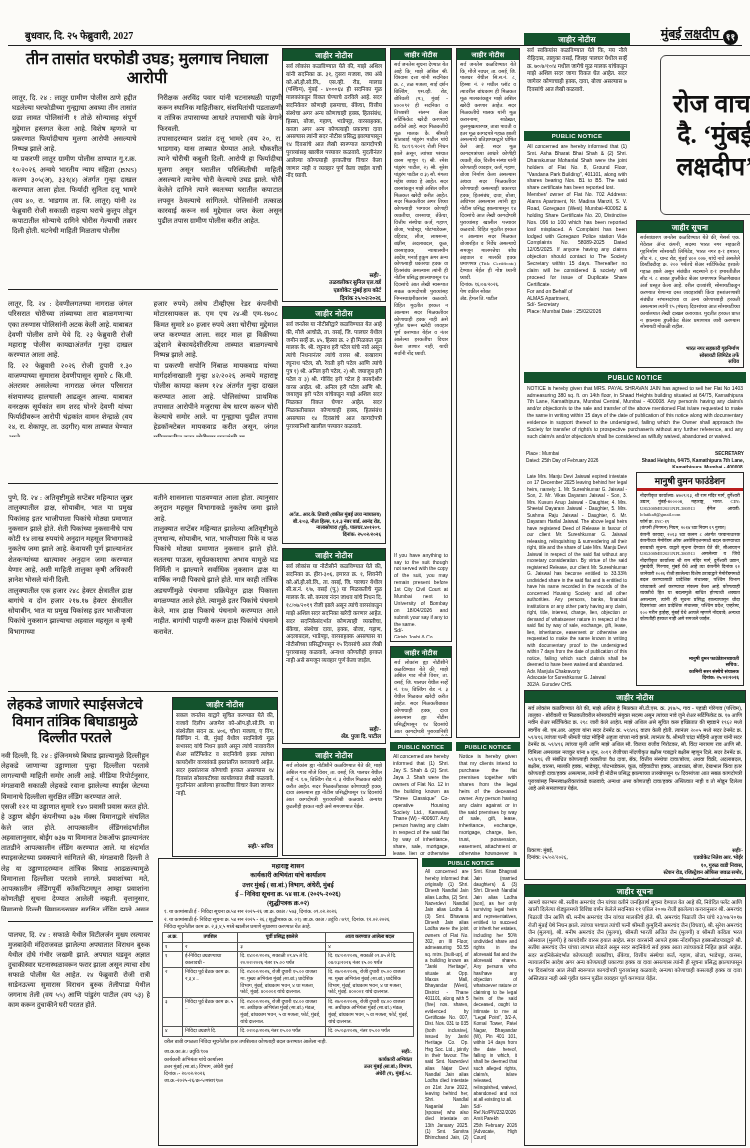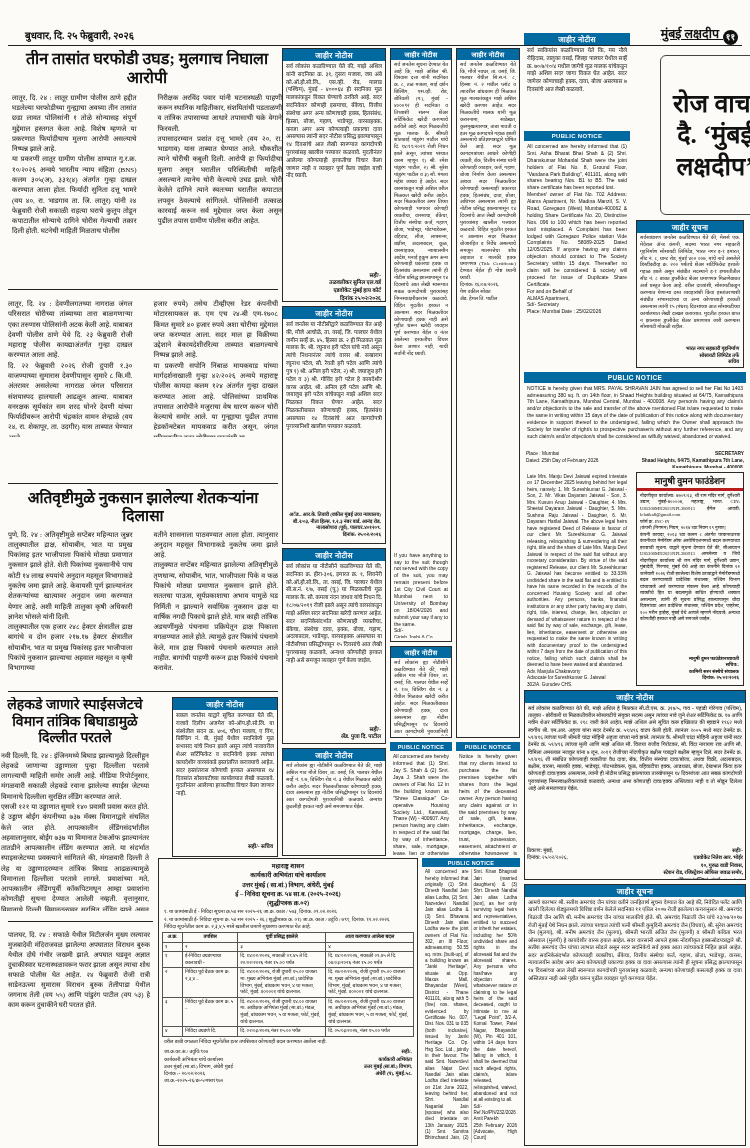--- a/index.html
+++ b/index.html
@@ -3,21 +3,21 @@
 <meta charset="utf-8">
 <style>
   html,body{margin:0;padding:0;}
   body{
     width:750px;height:1148px;position:relative;overflow:hidden;
     background:#fcfbf8;color:#111;
     font-family:"Liberation Serif","DejaVu Serif",serif;
   }
   .abs{position:absolute;}
   .rule{border-top:1px solid #222;height:0;}
-  .bar{background:#0369a1;color:#fff;text-align:center;font-weight:bold;
+  .bar{background:#14532d;color:#fff;text-align:center;font-weight:bold;
        font-size:7.5px;line-height:1.25;padding:1.5px 0 1px;
        font-family:"Liberation Sans","DejaVu Sans",sans-serif;letter-spacing:.3px;}
   .nbox{border:1px solid #2a2a2a;background:#fcfbf8;overflow:hidden;box-sizing:border-box;}
   .nobox{overflow:hidden;box-sizing:border-box;}
   .nbody{font-size:5.6px;line-height:1.4;text-align:justify;padding:2px 3px;
          white-space:pre-line;overflow:hidden;}
   .tiny{font-size:5px;line-height:1.38;}
   .en{font-family:"Liberation Sans","DejaVu Sans",sans-serif;}
   .sign{text-align:right;font-weight:bold;font-size:5.6px;line-height:1.35;
         padding:1px 4px 2px;white-space:pre-line;}
@@ -40,21 +40,21 @@
   .tcenter{text-align:center;}
   .tender-head{text-align:center;font-weight:bold;font-size:6.4px;line-height:1.45;white-space:pre-line;}
   .tender-intro{font-size:5px;line-height:1.5;white-space:pre-line;padding:1px 2px;}
   .foot-flex{display:flex;justify-content:space-between;font-size:5px;
              line-height:1.45;white-space:pre-line;padding:2px 2px;}
   .subcols{column-count:2;column-gap:5px;column-rule:1px solid #bbb;}
 </style>
 </head>
 <body>
 
-<div class="abs" style="left:25px;top:28px;font-size:10px;font-weight:bold;">बुधवार, दि. २५ फेब्रुवारी, २०२६</div>
+<div class="abs" style="left:25px;top:28px;font-size:10px;font-weight:bold;">बुधवार, दि. २५ फेब्रुवारी, 2027</div>
 <div class="abs" style="right:12px;top:24px;text-decoration:underline;">
   <span class="masthead">मुंबई लक्षदीप</span>
   <span class="badge">११</span>
 </div>
 <div class="abs rule" style="left:8px;top:45px;width:734px;"></div>
 
 <div class="abs" style="left:12px;top:50px;width:270px;">
   <div class="headline" style="font-size:16px;">तीन तासांत घरफोडी उघड; मुलगाच निघाला आरोपी</div>
   <div class="twocol art-body" style="height:203px;margin-top:5px;">
     <div class="col">लातूर, दि. २४ : लातूर ग्रामीण पोलीस ठाणे हद्दीत घडलेल्या घरफोडीच्या गुन्ह्याचा अवघ्या तीन तासांत छडा लावत पोलिसांनी १ तोळे सोन्यासह संपूर्ण मुद्देमाल हस्तगत केला आहे. विशेष म्हणजे या प्रकरणात फिर्यादीचाच मुलगा आरोपी असल्याचे निष्पन्न झाले आहे.
@@ -69,21 +69,20 @@
   <div class="twocol art-body" style="height:138px;margin-top:4px;">
     <div class="col">लातूर, दि. २४ : देवणीलगतच्या नागराळ जंगल परिसरात चोरीच्या तांब्याच्या तारा बाळगणाऱ्या एका तरुणास पोलिसांनी अटक केली आहे. याबाबत देवणी पोलीस ठाणे येथे दि. २३ फेब्रुवारी रोजी महाराष्ट्र पोलीस कायद्याअंतर्गत गुन्हा दाखल करण्यात आला आहे.
 दि. २२ फेब्रुवारी २०२६ रोजी दुपारी १.३० वाजण्याच्या सुमारास देवणीपासून सुमारे ८ कि.मी. अंतरावर असलेल्या नागराळ जंगल परिसरात संशयास्पद हालचाली आढळून आल्या. याबाबत वनरक्षक सूर्यकांत सम शरद घोनरे देवणी यांच्या फिर्यादीवरून आरोपी चंद्रकांत वामन शेन्द्राळे (वय २४, रा. शेकापूर, ता. उदगीर) यास ताब्यात घेण्यात आले.</div>
     <div class="col">हजार रुपये) तसेच टीव्हीएस रेडर कंपनीची मोटारसायकल क्र. एम एच २४-बी एम-१७०८ किंमत सुमारे ४० हजार रुपये अशा चोरीचा मुद्देमाल जप्त करण्यात आला. सदर माल हा विक्रीच्या उद्देशाने बेकायदेशीररित्या ताब्यात बाळगल्याचे निष्पन्न झाले आहे.
 या प्रकरणी सपोनि निंबाळ मायकवाड यांच्या मार्गदर्शनाखाली गुन्हा ४२/२०२६ अन्वये महाराष्ट्र पोलीस कायदा कलम १२४ अंतर्गत गुन्हा दाखल करण्यात आला आहे. पोलिसांच्या प्राथमिक तपासात आरोपीने मजुराचा वेष धारण करून चोरी केल्याचे समोर आले. या गुन्ह्याचा पुढील तपास हेडकॉन्स्टेबल मायकवाड करीत असून, जंगल परिसरातील इतर चोरीच्या घटनांशी या</div>
   </div>
 </div>
 <div class="abs rule" style="left:8px;top:483px;width:270px;"></div>
 
 <div class="abs" style="left:8px;top:489px;width:270px;">
-  <div class="headline" style="font-size:15.5px;">अतिवृष्टीमुळे नुकसान झालेल्या शेतकऱ्यांना दिलासा</div>
   <div class="twocol art-body" style="height:163px;margin-top:4px;">
     <div class="col">पुणे, दि. २४ : अतिवृष्टीमुळे सप्टेंबर महिन्यात जुन्नर तालुक्यातील द्राक्ष, सोयाबीन, भात या प्रमुख पिकांसह इतर भाजीपाला पिकांचे मोठ्या प्रमाणात नुकसान झाले होते. शेती पिकांच्या नुकसानीचे पाच कोटी १४ लाख रुपयांचे अनुदान महसूल विभागाकडे नुकतेच जमा झाले आहे. केवायसी पूर्ण झाल्यानंतर शेतकऱ्यांच्या खात्यावर अनुदान जमा करण्यात येणार आहे, अशी माहिती तालुका कृषी अधिकारी ज्ञानेश भोसले यांनी दिली.
 तालुक्यातील एक हजार २४८ हेक्टर क्षेत्रातील द्राक्ष बागांचे व दोन हजार २१७.१७ हेक्टर क्षेत्रातील सोयाबीन, भात या प्रमुख पिकांसह इतर भाजीपाला पिकांचे नुकसान झाल्याचा अहवाल महसूल व कृषी विभागाच्या</div>
     <div class="col">वतीने शासनाला पाठवण्यात आला होता. त्यानुसार अनुदान महसूल विभागाकडे नुकतेच जमा झाले आहे.
 तालुक्यात सप्टेंबर महिन्यात झालेल्या अतिवृष्टीमुळे तृणधान्य, सोयाबीन, भात, भाजीपाला पिके व फळ पिकांचे मोठ्या प्रमाणात नुकसान झाले होते. सततचा पाऊस, सूर्यप्रकाशाचा अभाव यामुळे घड निर्मिती न झाल्याने सर्वाधिक नुकसान द्राक्ष या वार्षिक नगदी पिकाचे झाले होते. मात्र काही तांत्रिक अडचणींमुळे पंचनामा प्रक्रियेतून द्राक्ष पिकाला वगळण्यात आले होते. त्यामुळे इतर पिकांचे पंचनामे केले, मात्र द्राक्ष पिकाचे पंचनामे करण्यात आले नाहीत. बागांची पाहणी करून द्राक्ष पिकांचे पंचनामे करावेत.</div>
   </div>
 </div>
 <div class="abs rule" style="left:8px;top:691px;width:270px;"></div>
 
 <div class="abs" style="left:1px;top:697px;width:148px;">

